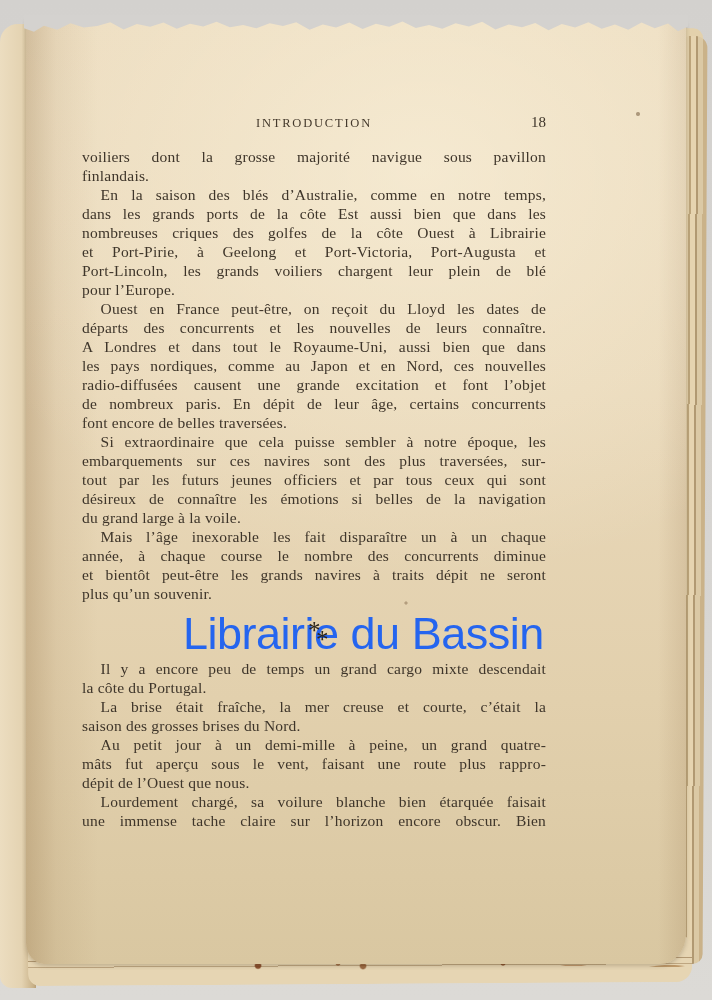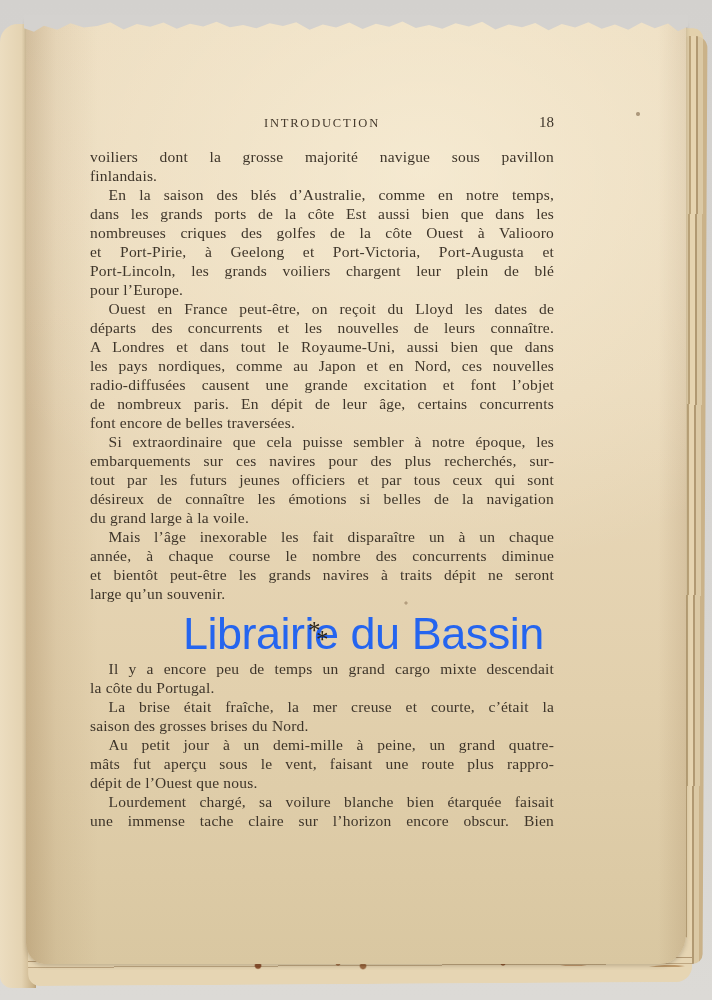--- a/index.html
+++ b/index.html
@@ -51,21 +51,21 @@
   
   .torn{position:absolute;left:-2px;right:-2px;top:-3px;height:19px;background:#d4d2cf;
     clip-path:polygon(0 0,100% 0,100% 60%,98.5% 85%,97% 45%,95% 70%,93% 40%,91% 78%,
       89% 50%,87% 72%,85% 38%,83% 66%,81% 48%,79% 80%,77% 42%,75% 64%,73% 50%,71% 76%,
       69% 36%,67% 60%,65% 44%,63% 72%,61% 52%,59% 68%,57% 34%,55% 62%,53% 46%,51% 74%,
       49% 40%,47% 66%,45% 50%,43% 78%,41% 38%,39% 58%,37% 44%,35% 70%,33% 52%,31% 64%,
       29% 36%,27% 60%,25% 46%,23% 72%,21% 40%,19% 62%,17% 48%,15% 76%,13% 38%,11% 58%,
       9% 66%,7% 44%,5% 78%,3% 56%,1.5% 88%,0 70%);}
 
   
-  .textblock{position:absolute;left:64px;top:96px;width:464px;z-index:1;
+  .textblock{position:absolute;left:56px;top:96px;width:464px;z-index:1;
     font-size:15.5px;line-height:19px;color:#3e352a;letter-spacing:.2px;}
   .pagehead{position:relative;height:16px;margin-bottom:17px;}
   .pagehead .title{position:absolute;left:0;right:0;text-align:center;
     font-size:12.5px;letter-spacing:1.8px;color:#44392c;}
   .pagehead .num{position:absolute;right:0;top:-1px;font-size:15px;letter-spacing:0;}
   .para{margin:0;}
   .line{text-align:justify;text-align-last:justify;white-space:normal;}
   .line.last{text-align-last:auto;}
   .line.first{text-indent:1.2em;}
   .section-gap{height:56px;}
@@ -100,46 +100,46 @@
       </div>
 
       <div>
           <div class="para">
             <div class="line">voiliers dont la grosse majorité navigue sous pavillon</div>
             <div class="line last">finlandais.</div>
           </div>
           <div class="para">
             <div class="line first">En la saison des blés d’Australie, comme en notre temps,</div>
             <div class="line">dans les grands ports de la côte Est aussi bien que dans les</div>
-            <div class="line">nombreuses criques des golfes de la côte Ouest à Valiooro</div>
+            <div class="line">nombreuses criques des golfes de la côte Ouest à Librairie</div>
             <div class="line">et Port-Pirie, à Geelong et Port-Victoria, Port-Augusta et</div>
             <div class="line">Port-Lincoln, les grands voiliers chargent leur plein de blé</div>
             <div class="line last">pour l’Europe.</div>
           </div>
           <div class="para">
             <div class="line first">Ouest en France peut-être, on reçoit du Lloyd les dates de</div>
             <div class="line">départs des concurrents et les nouvelles de leurs connaître.</div>
             <div class="line">A Londres et dans tout le Royaume-Uni, aussi bien que dans</div>
             <div class="line">les pays nordiques, comme au Japon et en Nord, ces nouvelles</div>
             <div class="line">radio-diffusées causent une grande excitation et font l’objet</div>
             <div class="line">de nombreux paris. En dépit de leur âge, certains concurrents</div>
             <div class="line last">font encore de belles traversées.</div>
           </div>
           <div class="para">
             <div class="line first">Si extraordinaire que cela puisse sembler à notre époque, les</div>
-            <div class="line">embarquements sur ces navires pour des plus recherchés, sur-</div>
+            <div class="line">embarquements sur ces navires sont des plus traversées, sur-</div>
             <div class="line">tout par les futurs jeunes officiers et par tous ceux qui sont</div>
             <div class="line">désireux de connaître les émotions si belles de la navigation</div>
             <div class="line last">du grand large à la voile.</div>
           </div>
           <div class="para">
             <div class="line first">Mais l’âge inexorable les fait disparaître un à un chaque</div>
             <div class="line">année, à chaque course le nombre des concurrents diminue</div>
             <div class="line">et bientôt peut-être les grands navires à traits dépit ne seront</div>
-            <div class="line last">large qu’un souvenir.</div>
+            <div class="line last">plus qu’un souvenir.</div>
           </div>
         </div>
       <div class="section-gap"></div>
       <div>
           <div class="para">
             <div class="line first">Il y a encore peu de temps un grand cargo mixte descendait</div>
             <div class="line last">la côte du Portugal.</div>
           </div>
           <div class="para">
             <div class="line first">La brise était fraîche, la mer creuse et courte, c’était la</div>

